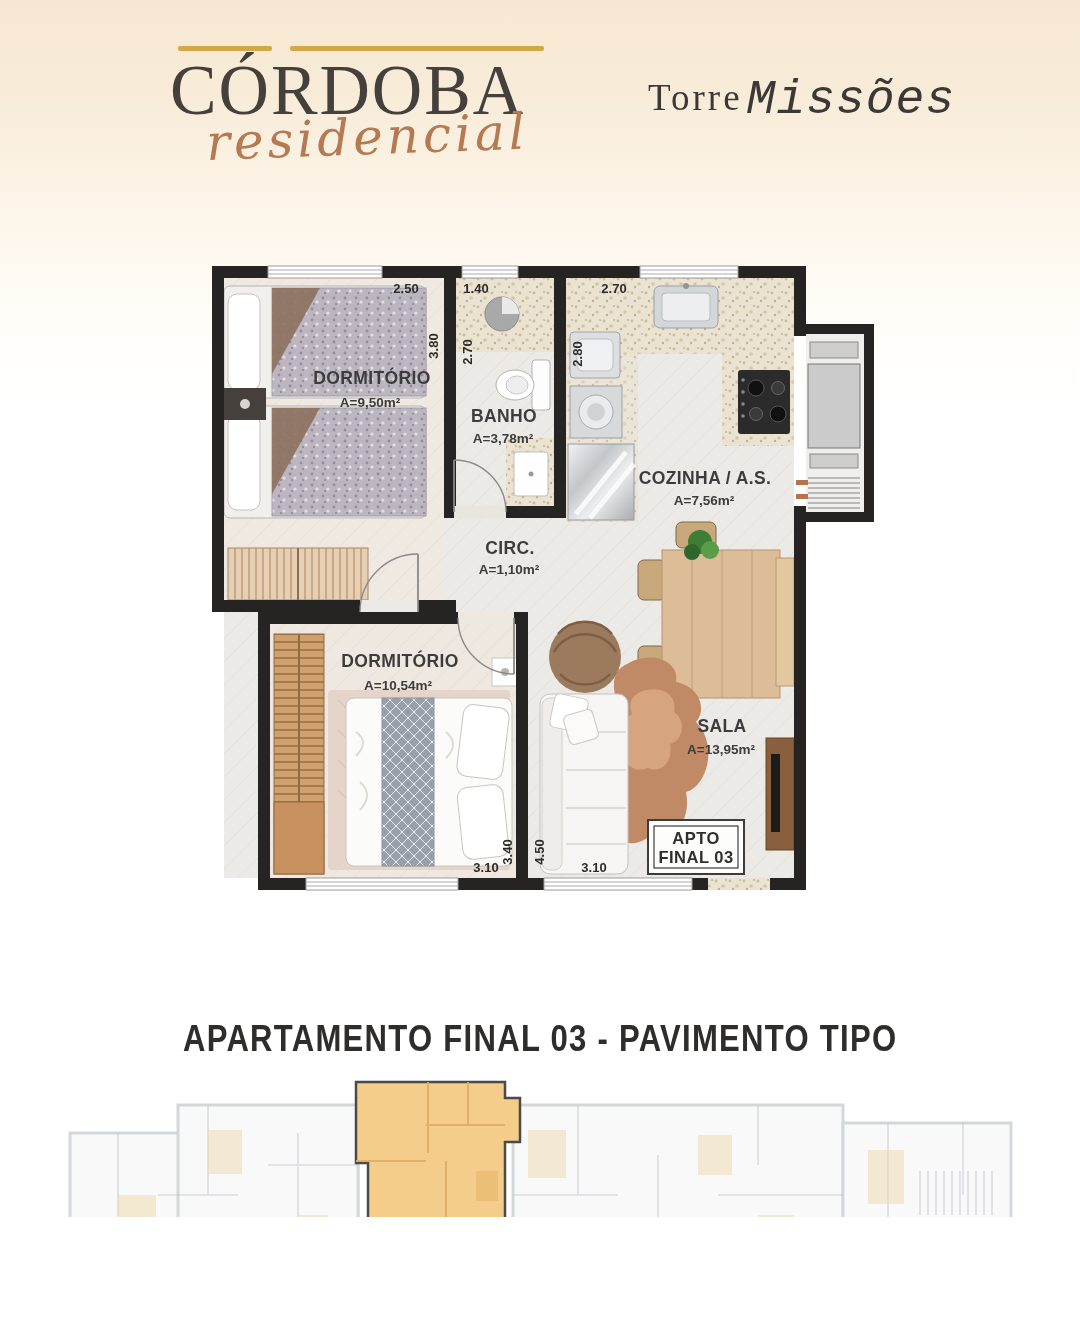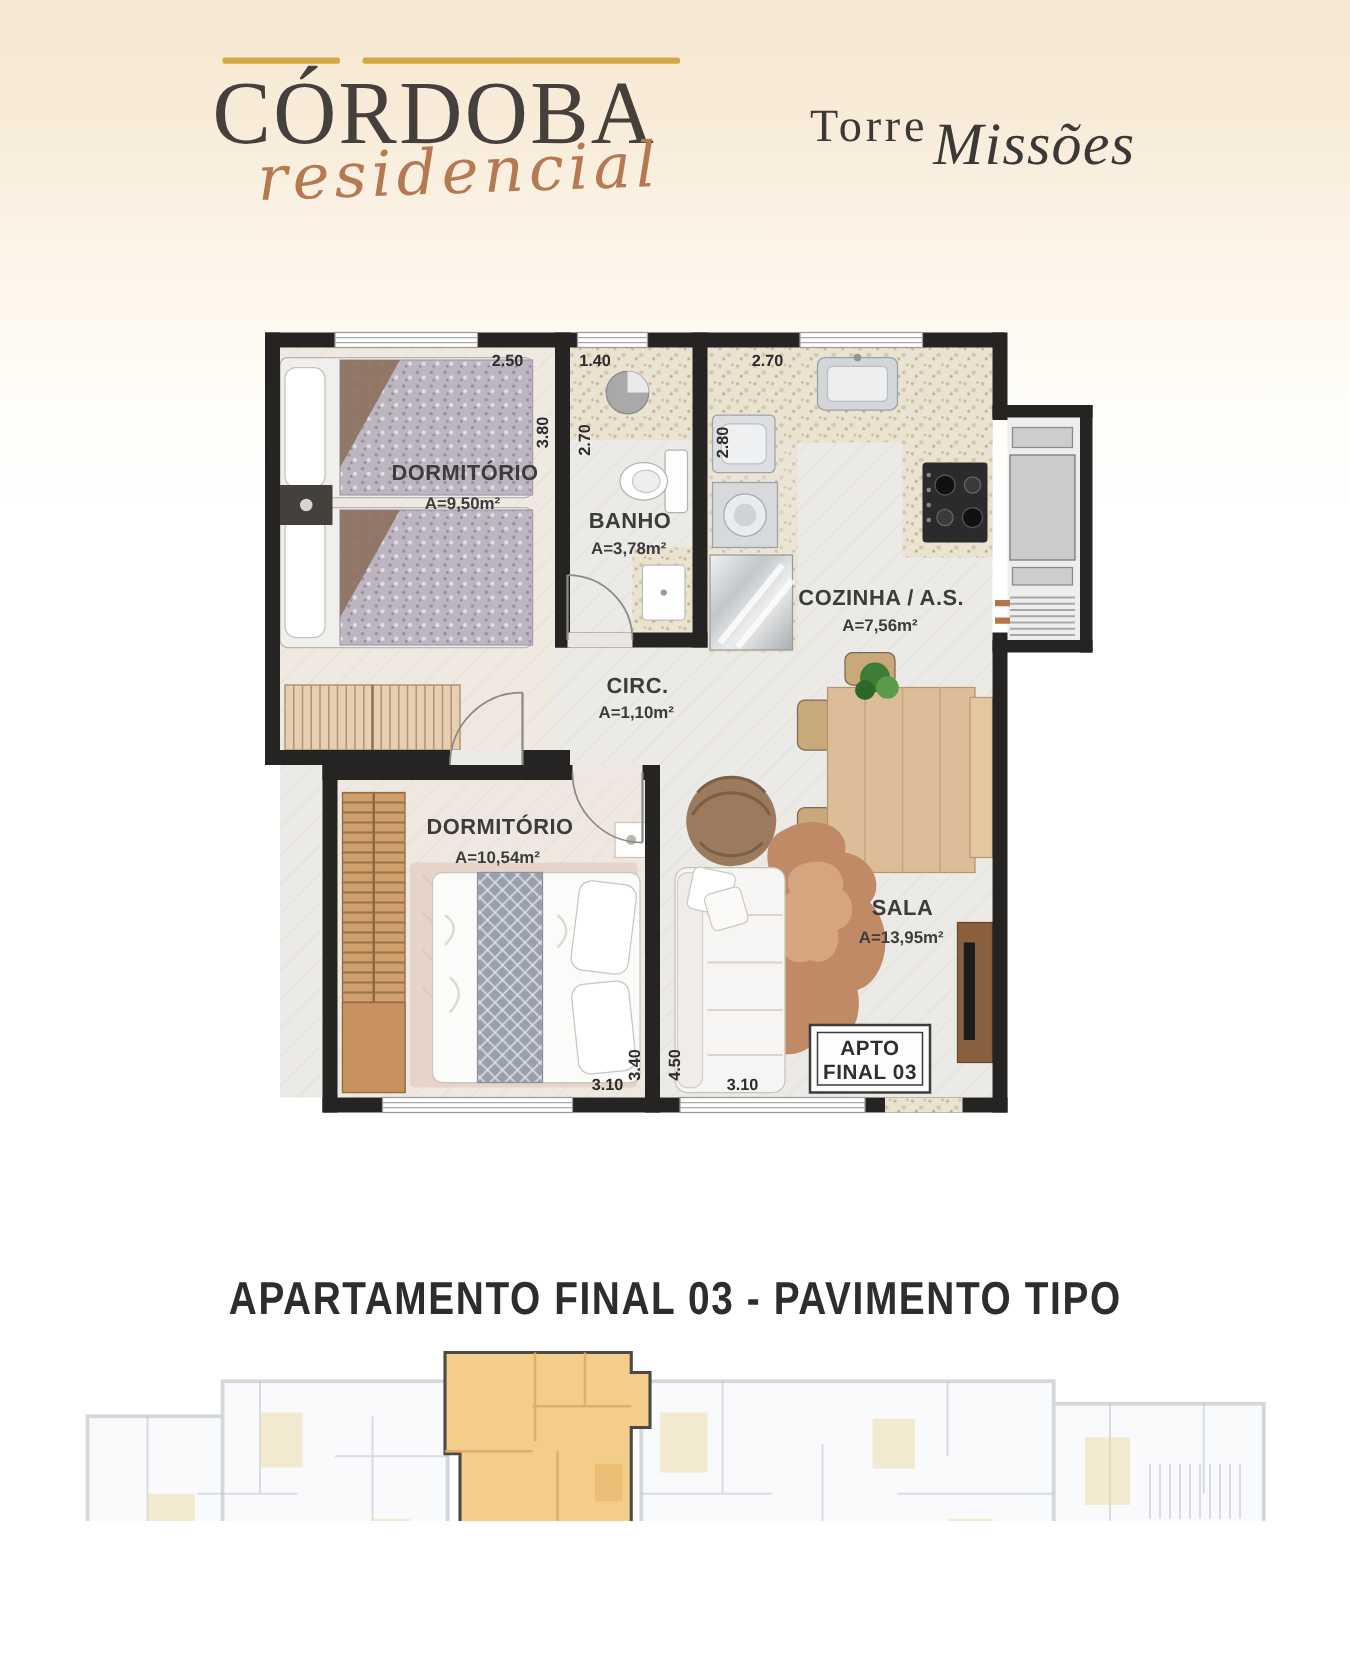--- a/index.html
+++ b/index.html
@@ -18,21 +18,21 @@
     font-family:"Liberation Serif",serif;font-weight:500;font-size:72px;line-height:1;
     letter-spacing:2px;color:#45403C;transform:scaleX(.97);transform-origin:left;
   }
   .brand-script{
     margin-top:-14px;margin-left:36px;
     font-family:"DejaVu Serif",serif;font-style:italic;font-size:50px;line-height:1;
     color:#B57A52;letter-spacing:4px;transform:rotate(-2deg);width:340px;
   }
   .tower{position:absolute;left:648px;top:70px;color:#3B3835;white-space:nowrap;}
   .tower-prefix{font-family:Liberation Serif, serif;font-size:37px;letter-spacing:3px;font-weight:400;}
-  .tower-script{font-family:Liberation Serif, serif;font-style:italic;font-size:48px;margin-left:4px;position:relative;top:18px;letter-spacing:1px;}
+  .tower-script{font-family:Liberation Mono, monospace;font-style:italic;font-size:48px;margin-left:4px;position:relative;top:3px;letter-spacing:1px;}
   
   .plan-svg{position:absolute;left:210px;top:262px;}
   .overview-svg{position:absolute;left:58px;top:1075px;}
   svg text{font-family:"Liberation Sans",sans-serif;}
   .wall{fill:#262422;}
   .rname{font-size:17.5px;font-weight:700;fill:#3c3c3c;letter-spacing:.4px;text-anchor:middle;}
   .rarea{font-size:13.5px;font-weight:600;fill:#3c3c3c;text-anchor:middle;}
   .dim{font-size:13px;font-weight:700;fill:#2e2c2a;text-anchor:middle;}
   .badge-t{font-size:16.5px;font-weight:700;fill:#2f2f2f;text-anchor:middle;letter-spacing:.5px;}
   

